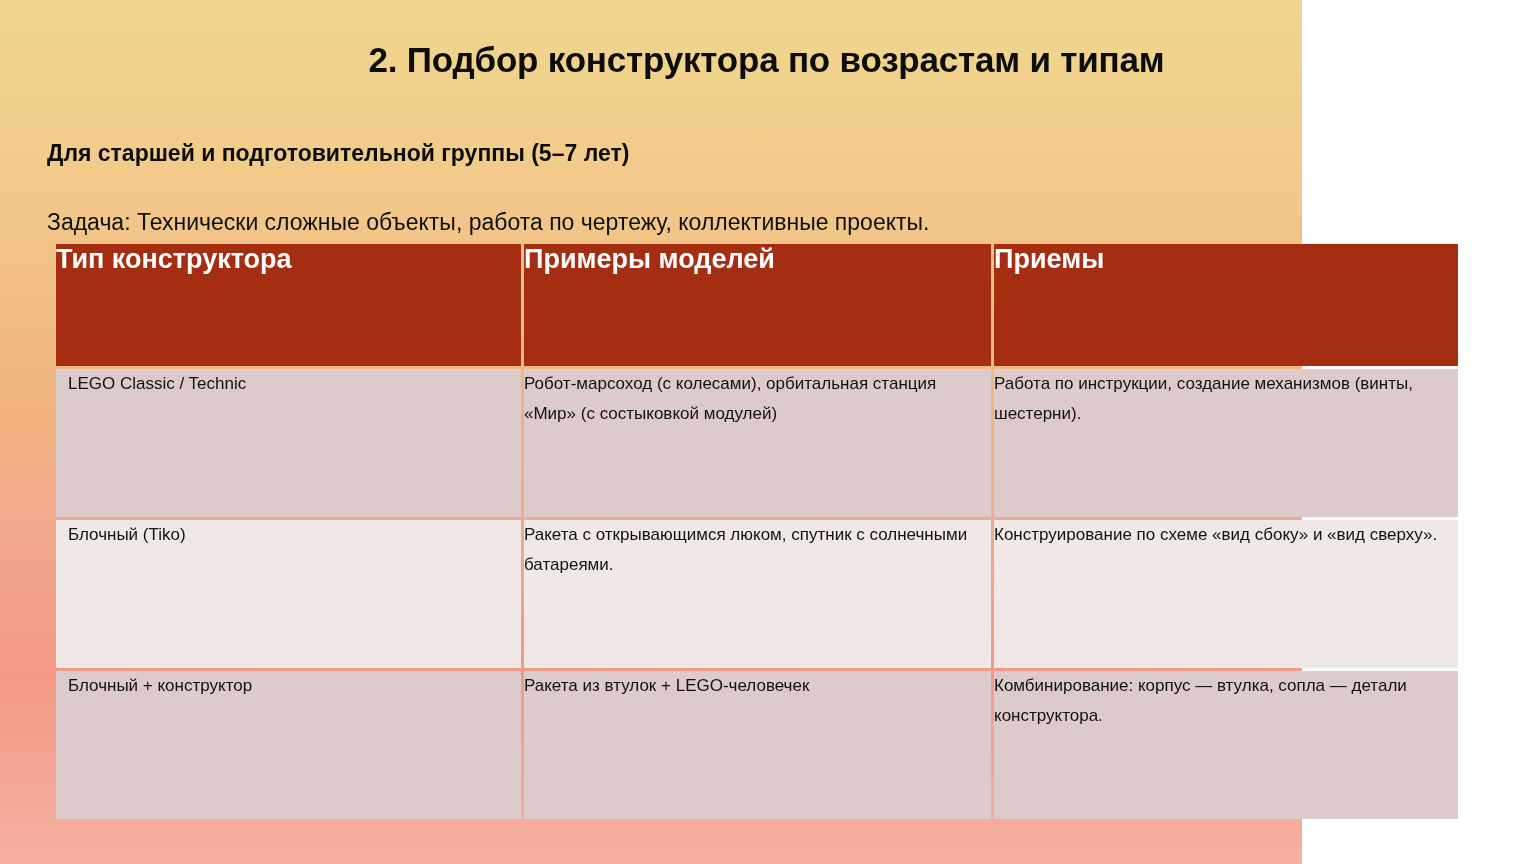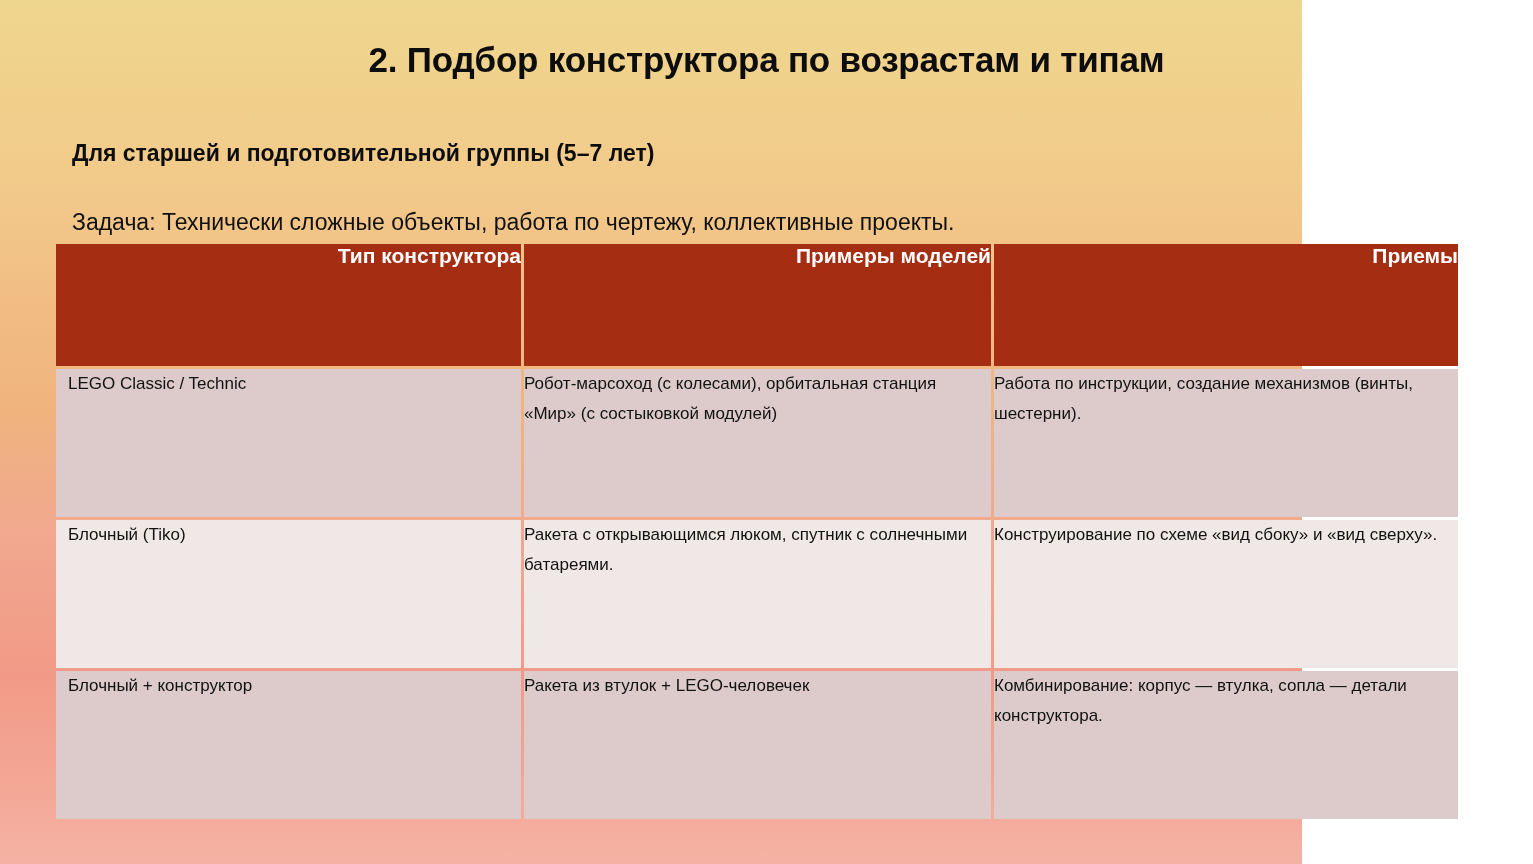--- a/index.html
+++ b/index.html
@@ -36,21 +36,21 @@
     width: 1533px;
     text-align: center;
     font-size: 35px;
     font-weight: bold;
     color: #0d0d0d;
     letter-spacing: -0.2px;
   }
 
   .subtitle-block {
     position: absolute;
-    left: 72px;
+    left: 47px;
     top: 137px;
     width: 1400px;
   }
   .subtitle-strong {
     font-size: 23px;
     font-weight: bold;
     color: #0d0d0d;
     line-height: 32px;
     white-space: nowrap;
   }
@@ -79,23 +79,23 @@
   }
   table.matrix th,
   table.matrix td {
     padding: 0;
     margin: 0;
     vertical-align: top;
   }
   thead th {
     background: #a42d12;
     color: #ffffff;
-    font-size: 21px;
+    font-size: 27px;
     font-weight: bold;
-    text-align: right;
+    text-align: left;
     height: 122px;
     vertical-align: top;
     padding-top: 22px;
     box-sizing: border-box;
   }
   tbody tr.row-a td {
     background: #ddcbcb;
   }
   tbody tr.row-b td {
     background: #f0e8e7;

